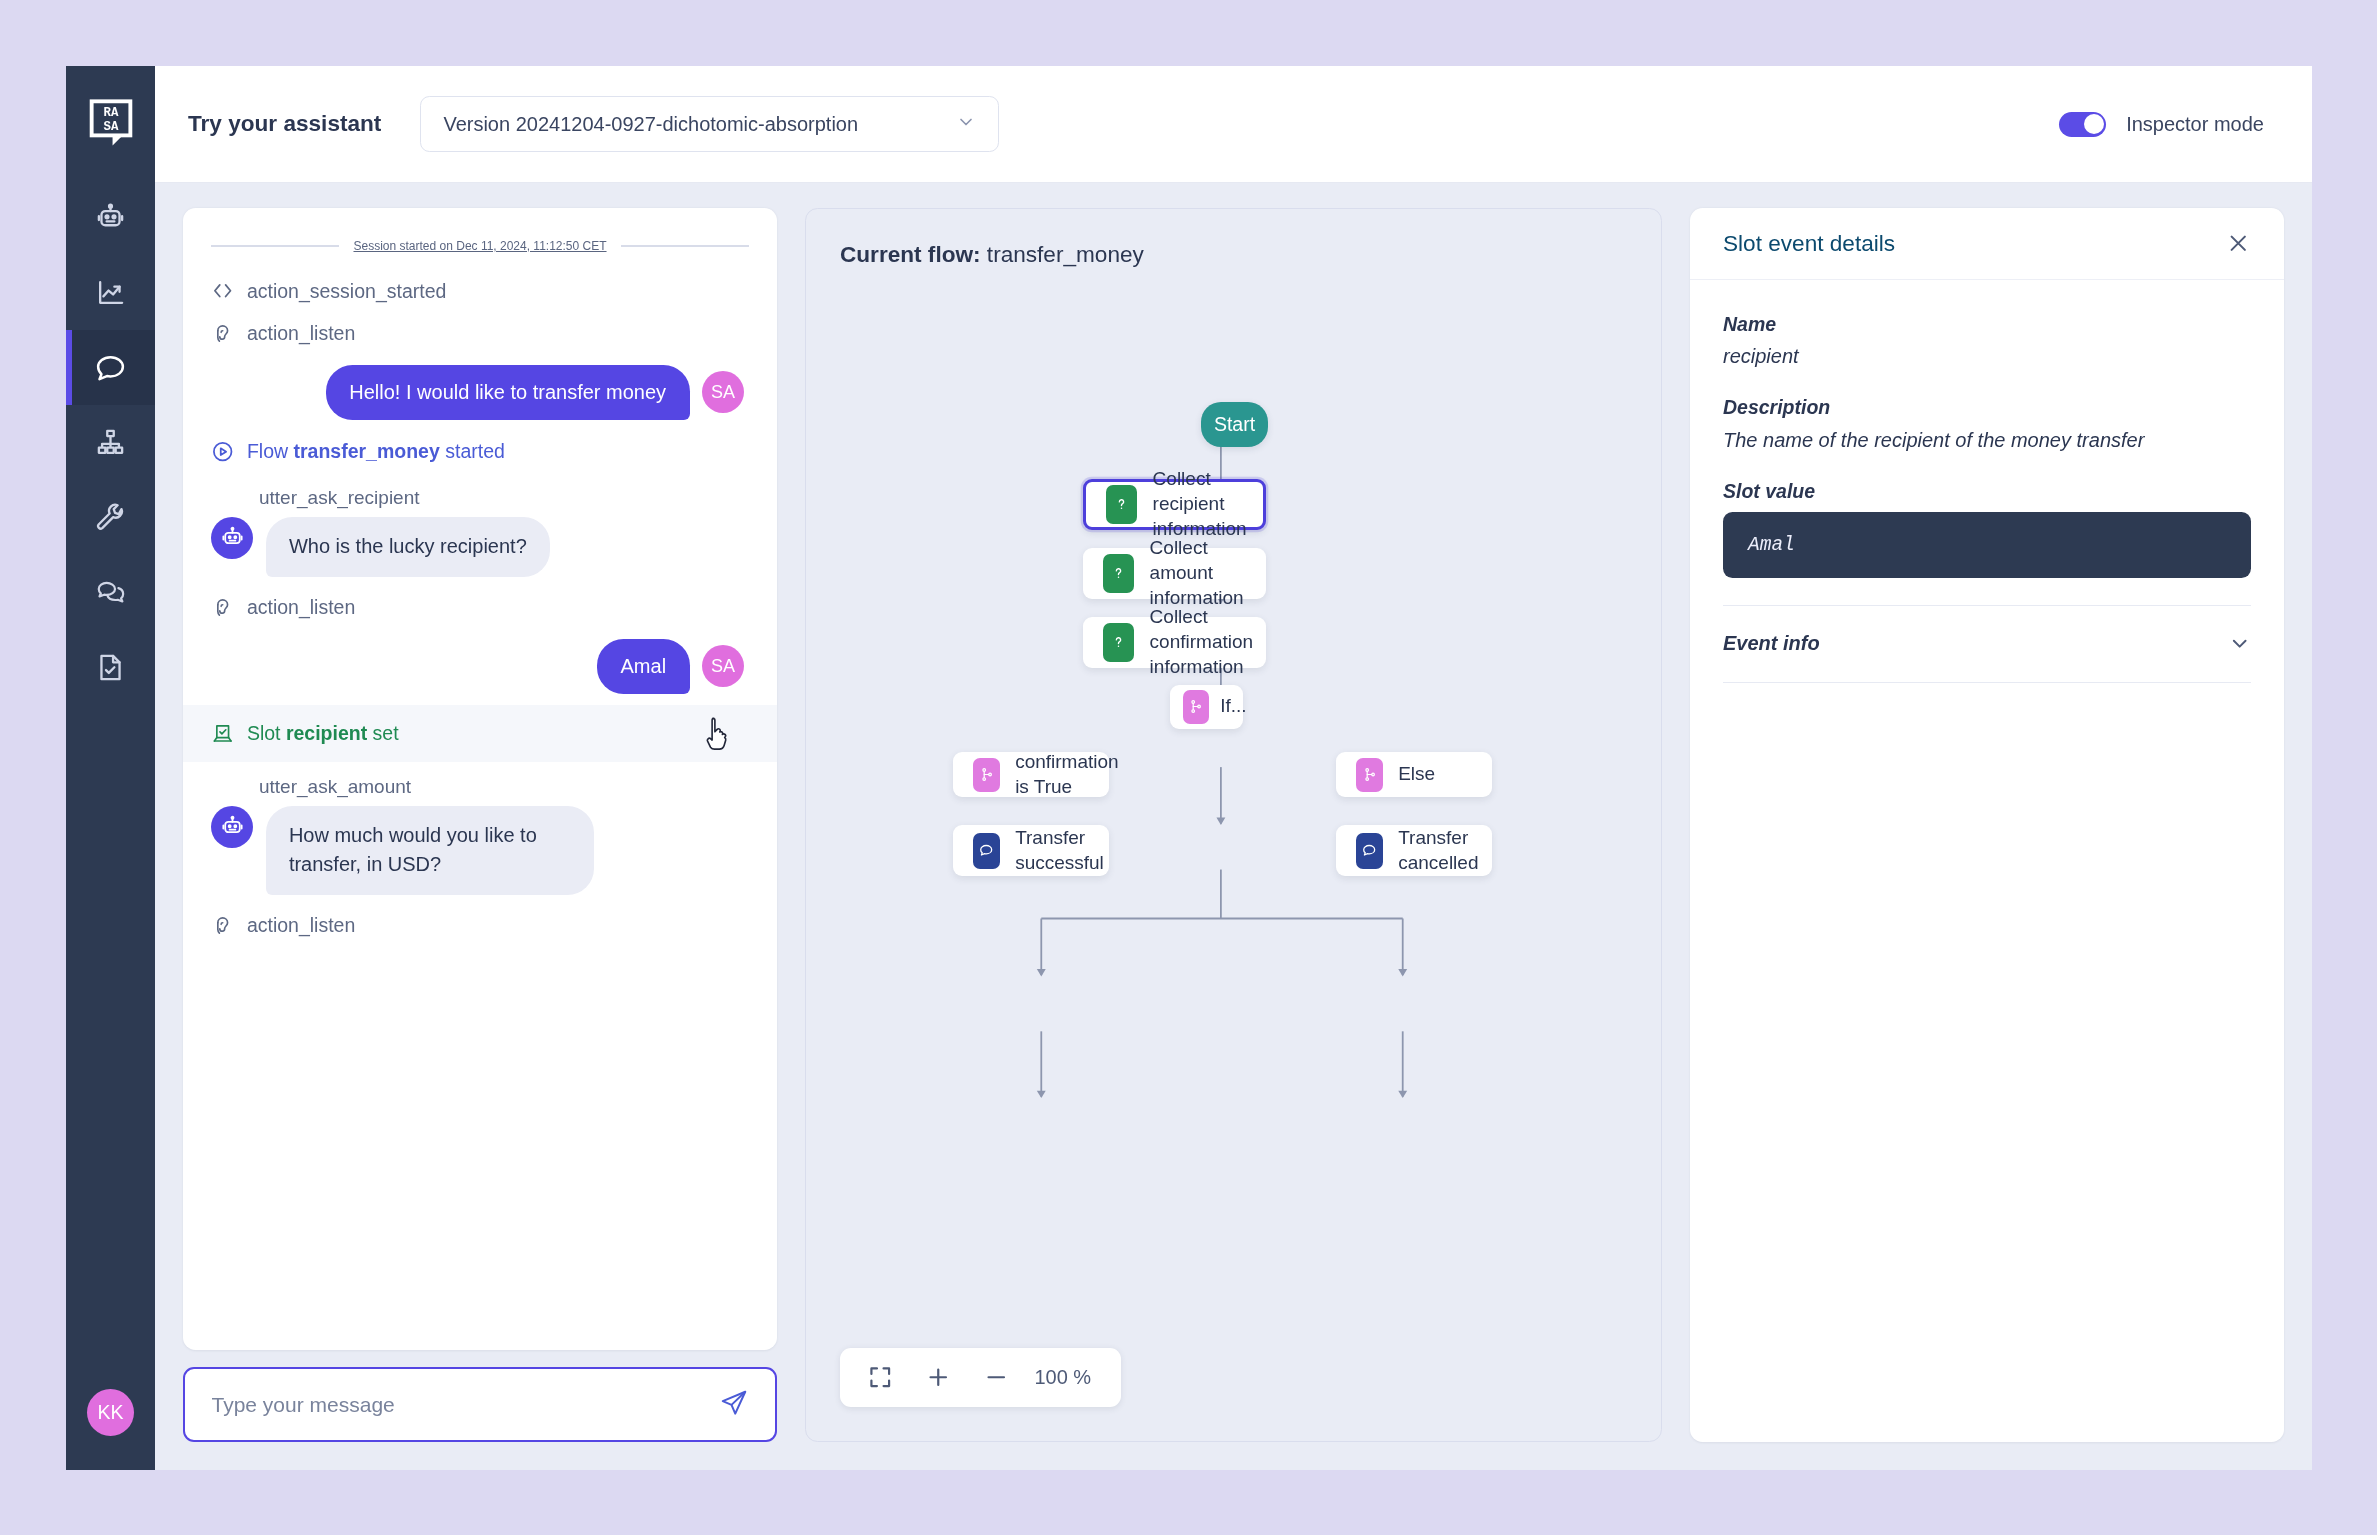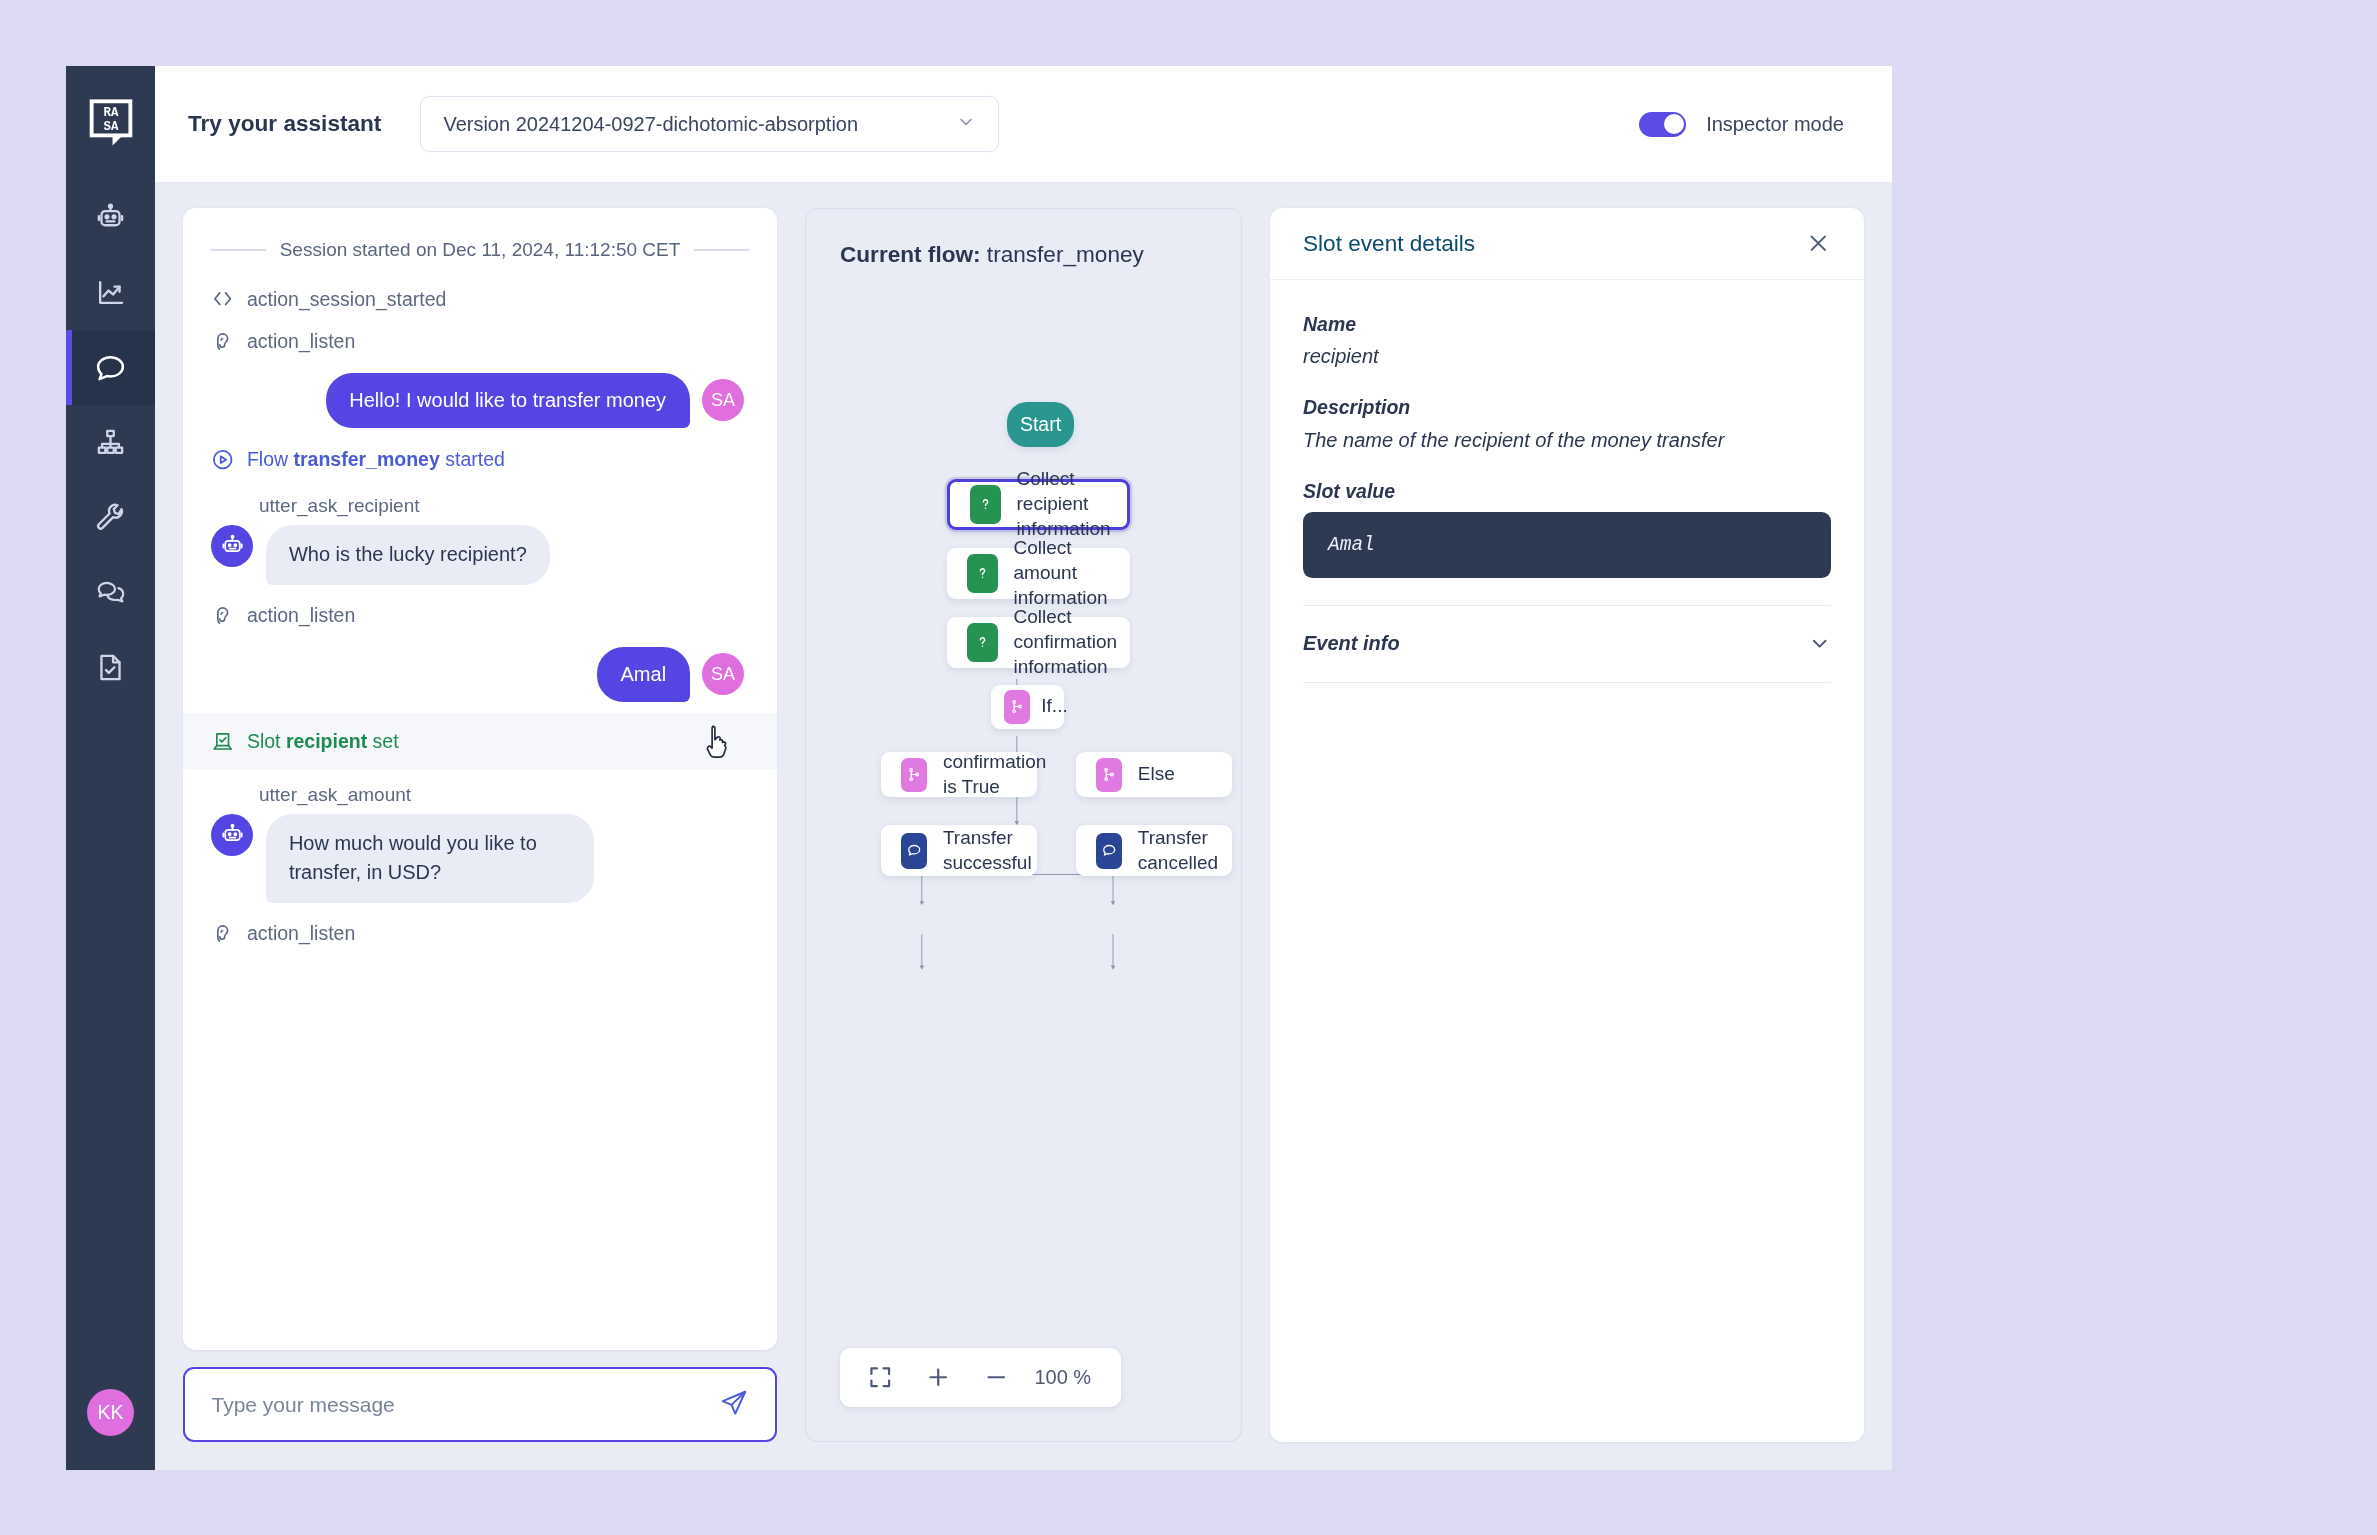--- a/index.html
+++ b/index.html
@@ -5,21 +5,21 @@
   * { box-sizing: border-box; margin: 0; padding: 0; }
   html, body {
     width: 2377px; height: 1535px;
     background: #dcd9f2;
     font-family: "Liberation Sans", sans-serif;
     overflow: hidden;
   }
   .app {
     position: absolute;
     left: 66px; top: 66px;
-    width: 1826px; height: 1404px;
+    width: 2246px; height: 1404px;
     display: flex;
     background: #e9ecf5;
     overflow: hidden;
   }
 
   
   .sidebar {
     width: 89px;
     background: #2d3a52;
     display: flex;
@@ -146,21 +146,21 @@
     flex: 1;
     padding: 0 0 15.6px 0;
     overflow: hidden;
   }
   .session-divider {
     display: flex; align-items: center;
     gap: 14px;
     padding: 31px 28px 17px 28px;
   }
   .session-divider .line { height: 1.6px; background: #d8dce9; flex: 1; }
-  .session-divider .txt { font-size: 19px; color: #5a6party; color: #5a6580; white-space: nowrap; }
+  .session-divider .txt { font-size: 12px; color: #5a6party; color: #5a6580; white-space: nowrap; text-decoration: underline; }
 
   .event-row {
     display: flex; align-items: center;
     gap: 12.5px;
     padding: 9.4px 28px;
     font-size: 19.5px;
     color: #5d6883;
   }
   .event-row.flow { color: #4a5bd6; }
   .event-row.slot {

